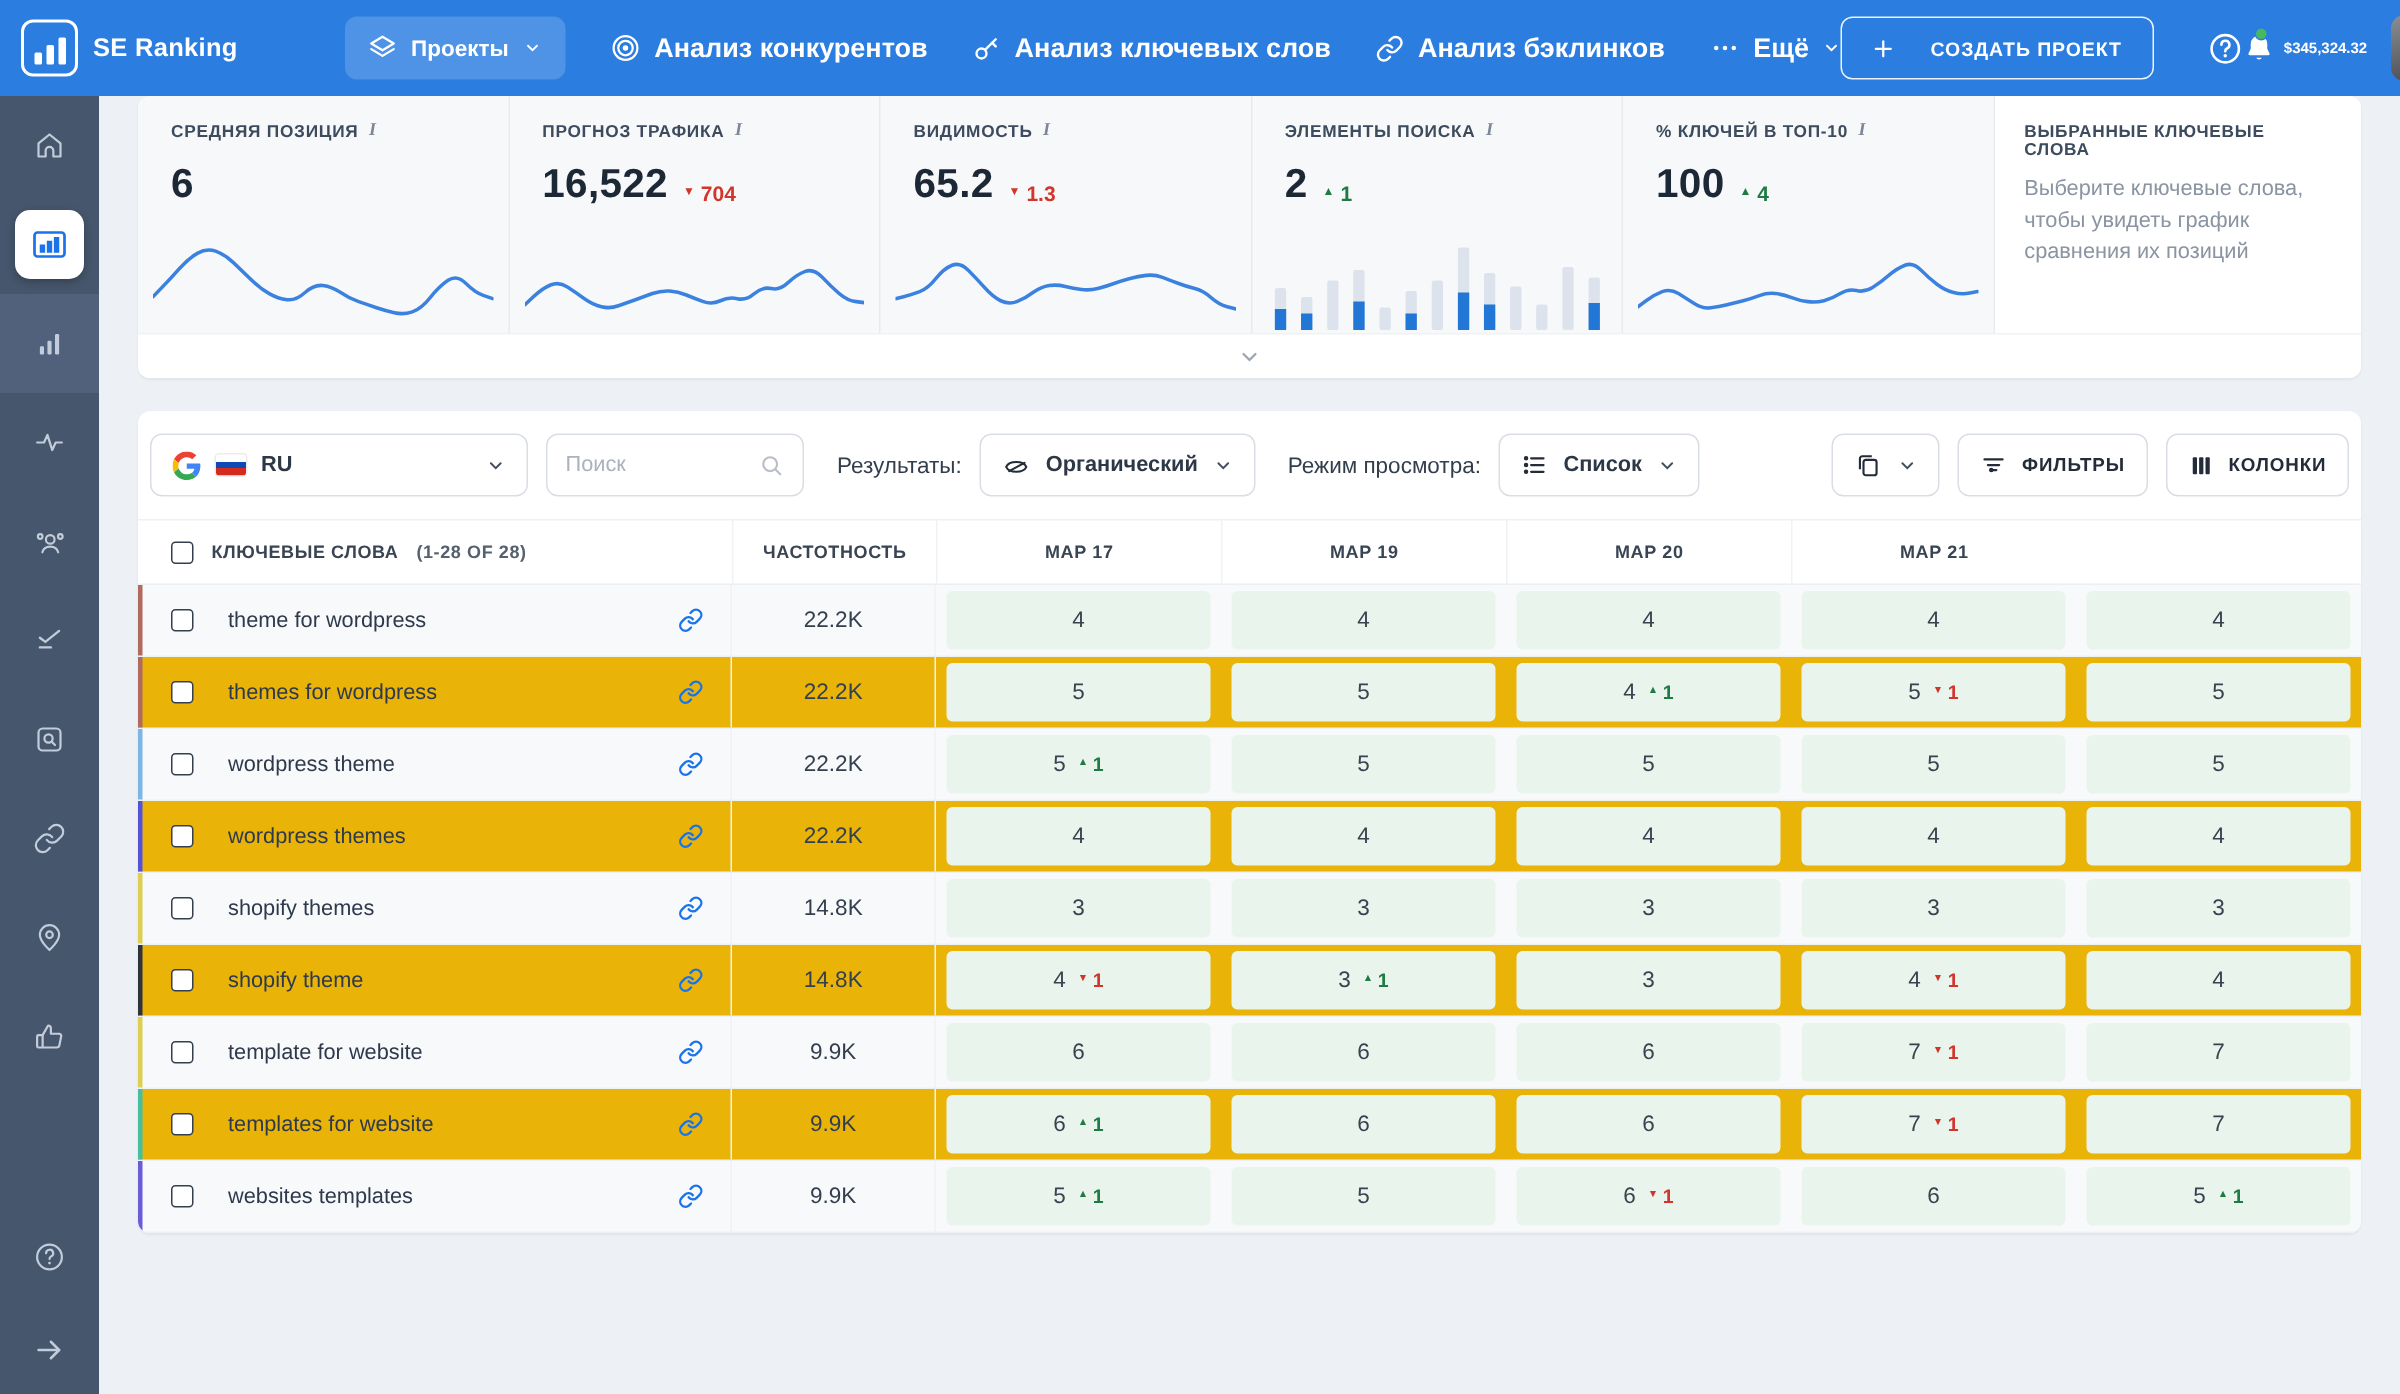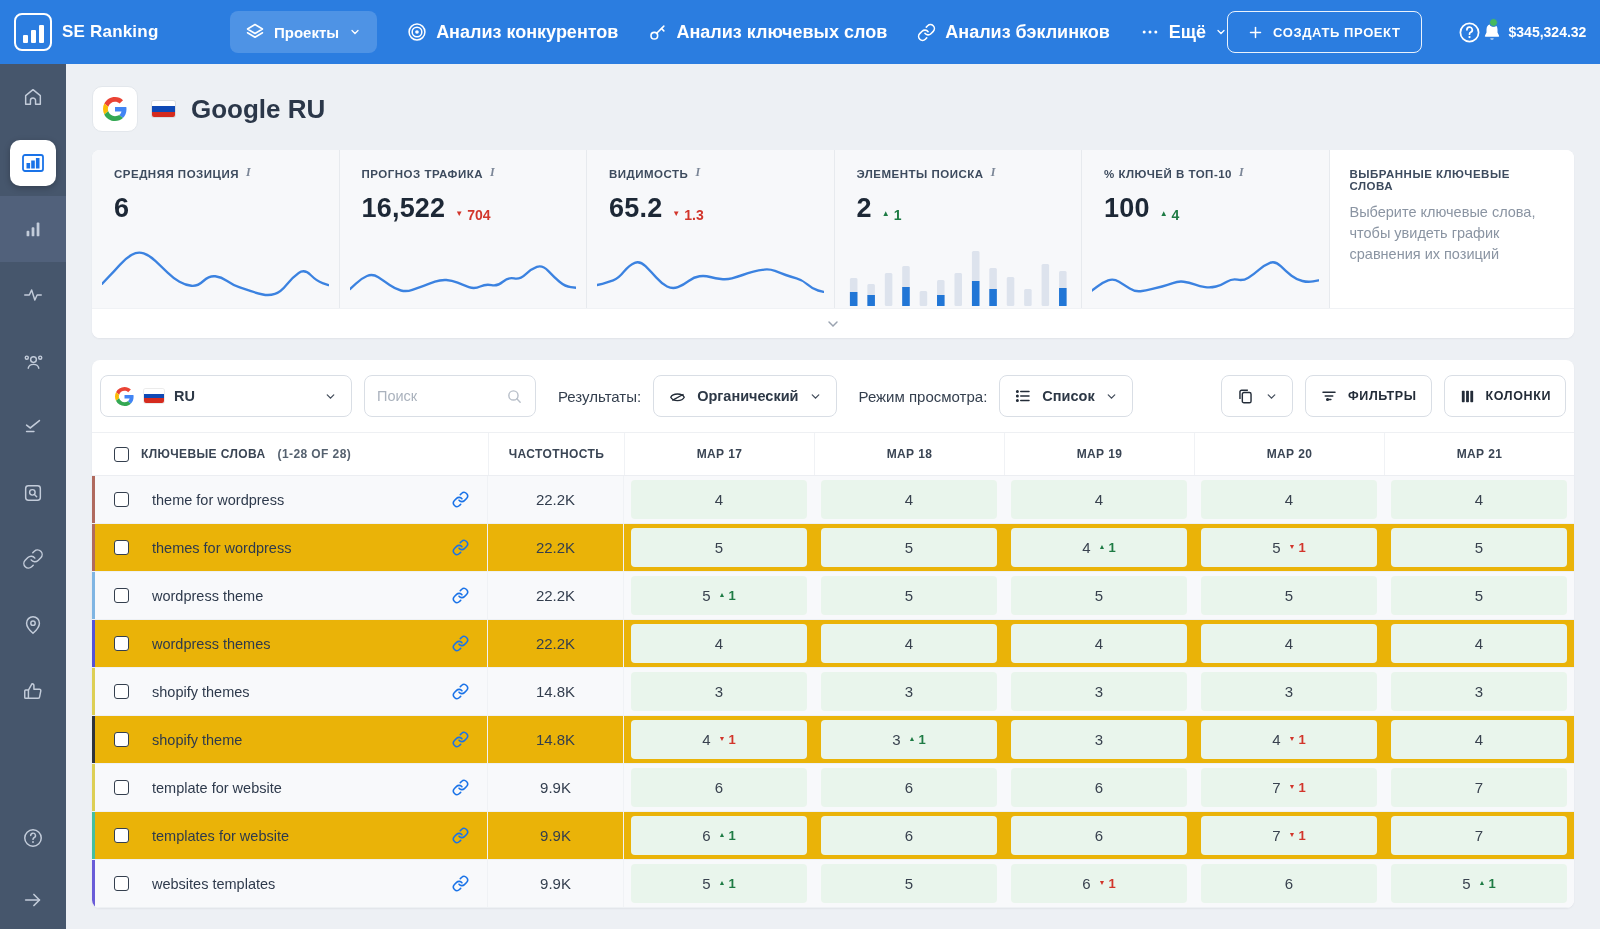--- a/index.html
+++ b/index.html
@@ -8,25 +8,25 @@
 
   
   .topbar { position:fixed; top:0; left:0; right:0; height:64px; background:#2b7de0; display:flex; align-items:center; padding:0 22px 0 14px; z-index:30; }
   .brand { display:flex; align-items:center; gap:10px; min-width:216px; }
   .brand-logo { width:38px; height:38px; border:2.5px solid #fff; border-radius:8px; display:flex; align-items:flex-end; justify-content:center; gap:3px; padding:6px 6px; }
   .brand-logo i { display:block; background:#fff; width:5px; border-radius:1px; }
   .brand-name { color:#fff; font-size:17px; font-weight:700; letter-spacing:.2px; }
   .pill-btn { display:flex; align-items:center; gap:10px; background:rgba(255,255,255,.17); border-radius:8px; height:42px; padding:10px 16px; color:#fff; font-size:15px; font-weight:600; cursor:pointer; }
   .nav-item { display:flex; align-items:center; gap:9px; color:#fff; font-size:18px; font-weight:600; margin-left:30px; cursor:pointer; white-space:nowrap; }
   .nav-item svg, .pill-btn svg { flex:0 0 auto; }
-  .create-btn { margin-left:auto; display:flex; align-items:center; gap:10px; border:1.5px solid rgba(255,255,255,.9); border-radius:8px; height:42px; padding:0 20px; color:#fff; font-size:13px; font-weight:700; letter-spacing:.6px; cursor:pointer; white-space:nowrap; }
+  .create-btn { margin-left:auto; display:flex; align-items:center; gap:24px; border:1.5px solid rgba(255,255,255,.9); border-radius:8px; height:42px; padding:0 20px; color:#fff; font-size:13px; font-weight:700; letter-spacing:.6px; cursor:pointer; white-space:nowrap; }
   .topbar-divider { width:1px; height:30px; background:rgba(255,255,255,.35); margin:0 18px; }
   .icon-btn { color:#fff; display:flex; align-items:center; justify-content:center; width:34px; height:34px; cursor:pointer; position:relative; }
   .bell-dot { position:absolute; top:3px; right:5px; width:9px; height:9px; border-radius:50%; background:#46b95f; border:1.5px solid #2b7de0; }
-  .balance { color:#fff; font-size:14px; font-weight:600; margin:0 16px 0 6px; }
+  .balance { color:#fff; font-size:10px; font-weight:600; margin:0 16px 0 6px; }
   .avatar { width:44px; height:44px; border-radius:9px; overflow:hidden; flex:0 0 auto; cursor:pointer; background:linear-gradient(160deg,#8a8f96 0%,#5d6167 60%,#3c3f44 100%); position:relative; }
   .avatar svg { position:absolute; bottom:-2px; left:0; }
 
   
   .sidebar { position:fixed; top:64px; left:0; bottom:0; width:66px; background:#46566c; display:flex; flex-direction:column; align-items:center; z-index:20; }
   .side-item { width:66px; height:66px; display:flex; align-items:center; justify-content:center; color:#c3ccda; cursor:pointer; }
   .side-item.highlight { background:#51617b; }
   .active-tile { width:46px; height:46px; background:#fff; border-radius:10px; display:flex; align-items:center; justify-content:center; box-shadow:0 2px 6px rgba(0,0,0,.25); }
   .side-spacer { flex:1; }
 
@@ -261,36 +261,20 @@
   <div class="side-item" style="height:58px">
     <svg width="22" height="22" viewBox="0 0 24 24" fill="none" stroke="currentColor" stroke-width="1.8" stroke-linecap="round" stroke-linejoin="round">
         <line x1="4" y1="12" x2="19" y2="12"></line>
         <polyline points="13 6 19 12 13 18"></polyline>
       </svg>
   </div>
 </div>
 
 <div class="content">
 
-  <div class="page-header">
-    <div class="engine-tile">
-      <svg width="24" height="24" viewBox="0 0 48 48">
-          <path fill="#EA4335" d="M24 9.5c3.54 0 6.71 1.22 9.21 3.6l6.85-6.85C35.9 2.38 30.47 0 24 0 14.62 0 6.51 5.38 2.56 13.22l7.98 6.19C12.43 13.72 17.74 9.5 24 9.5z"></path>
-          <path fill="#4285F4" d="M46.98 24.55c0-1.57-.15-3.09-.38-4.55H24v9.02h12.94c-.58 2.96-2.26 5.48-4.78 7.18l7.73 6c4.51-4.18 7.09-10.36 7.09-17.65z"></path>
-          <path fill="#FBBC05" d="M10.53 28.59c-.48-1.45-.76-2.99-.76-4.59s.27-3.14.76-4.59l-7.98-6.19C.92 16.46 0 20.12 0 24c0 3.88.92 7.54 2.56 10.78l7.97-6.19z"></path>
-          <path fill="#34A853" d="M24 48c6.48 0 11.93-2.13 15.89-5.81l-7.73-6c-2.15 1.45-4.92 2.3-8.16 2.3-6.26 0-11.57-4.22-13.47-9.91l-7.98 6.19C6.51 42.62 14.62 48 24 48z"></path>
-        </svg>
-    </div>
-    <span class="flag">
-        <i class="w"></i>
-        <i class="b"></i>
-        <i class="rr"></i>
-      </span>
-    <span class="page-title">Google RU</span>
-  </div>
 
   <div class="stats-panel">
     <div class="cards-row" id="stats-cards">
         <div class="stat-card">
           <div class="stat-label">
             <span>СРЕДНЯЯ ПОЗИЦИЯ</span>
             <span class="info-i">i</span>
           </div>
           <div class="stat-value-row">
             <span class="stat-value">6</span>
@@ -495,21 +479,20 @@
     </div>
 
     <div class="thead">
       <div class="hcell kw">
         <span class="checkbox"></span>
         <span>КЛЮЧЕВЫЕ СЛОВА</span>
         <span class="count">(1-28 OF 28)</span>
       </div>
       <div class="hcell">ЧАСТОТНОСТЬ</div>
       <div class="hcell">МАР 17</div>
-      <div class="hcell">МАР 18</div>
       <div class="hcell">МАР 19</div>
       <div class="hcell">МАР 20</div>
       <div class="hcell">МАР 21</div>
     </div>
 
     <div id="table-body">
         <div class="trow">
           <span class="stripe" style="background: rgb(176, 106, 94);"></span>
           <div class="kw-cell">
             <span class="checkbox"></span>

